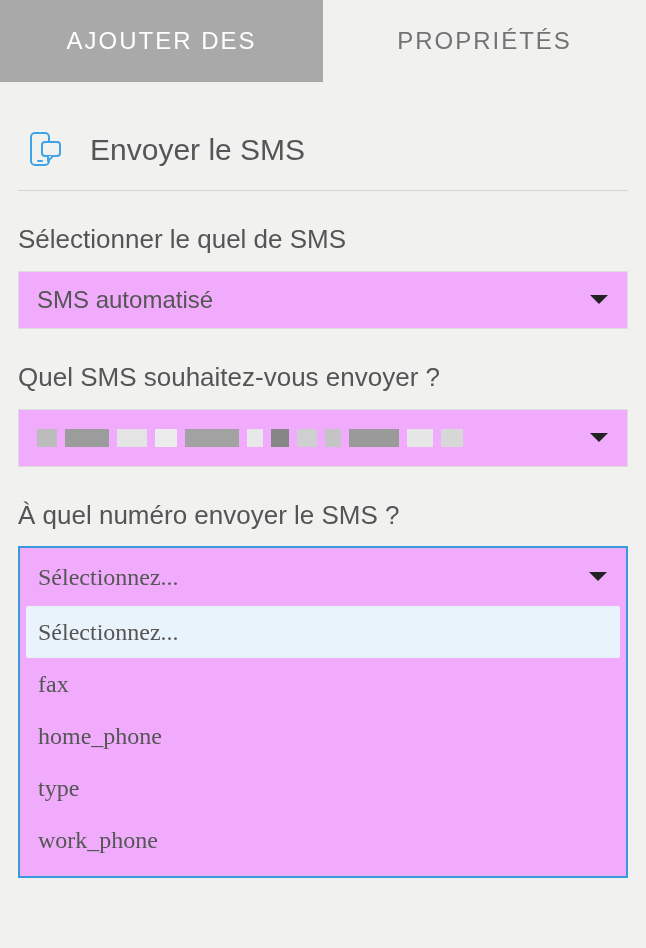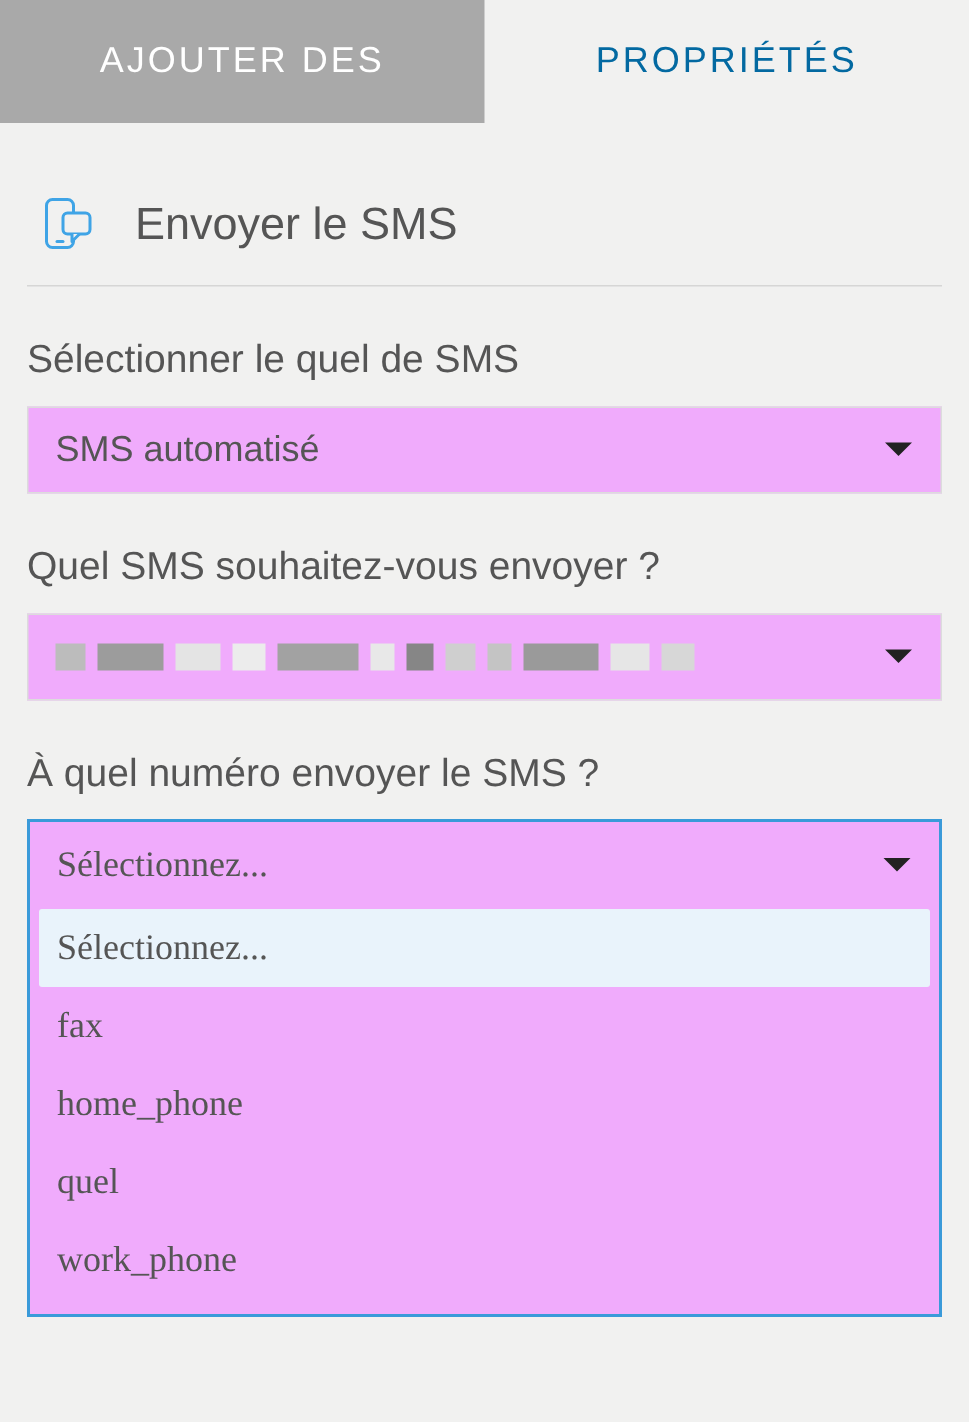--- a/index.html
+++ b/index.html
@@ -24,21 +24,21 @@
     letter-spacing: 2px;
     cursor: pointer;
     user-select: none;
   }
   .tab.active {
     background: #a9a9a9;
     color: #ffffff;
   }
   .tab.inactive {
     background: transparent;
-    color: #0369a1;
+    color: #737373;
   }
   .panel {
     padding: 0 18px 0 18px;
   }
   .section-header {
     display: flex;
     align-items: center;
     padding: 50px 0 22px 10px;
     border-bottom: 1px solid #d6d6d5;
   }
@@ -213,21 +213,21 @@
         <div class="option highlight">
           <span>Sélectionnez...</span>
         </div>
         <div class="option">
           <span>fax</span>
         </div>
         <div class="option">
           <span>home_phone</span>
         </div>
         <div class="option">
-          <span>quel</span>
+          <span>type</span>
         </div>
         <div class="option">
           <span>work_phone</span>
         </div>
       </div>
     </div>
   </div>
 
 </div>
 

